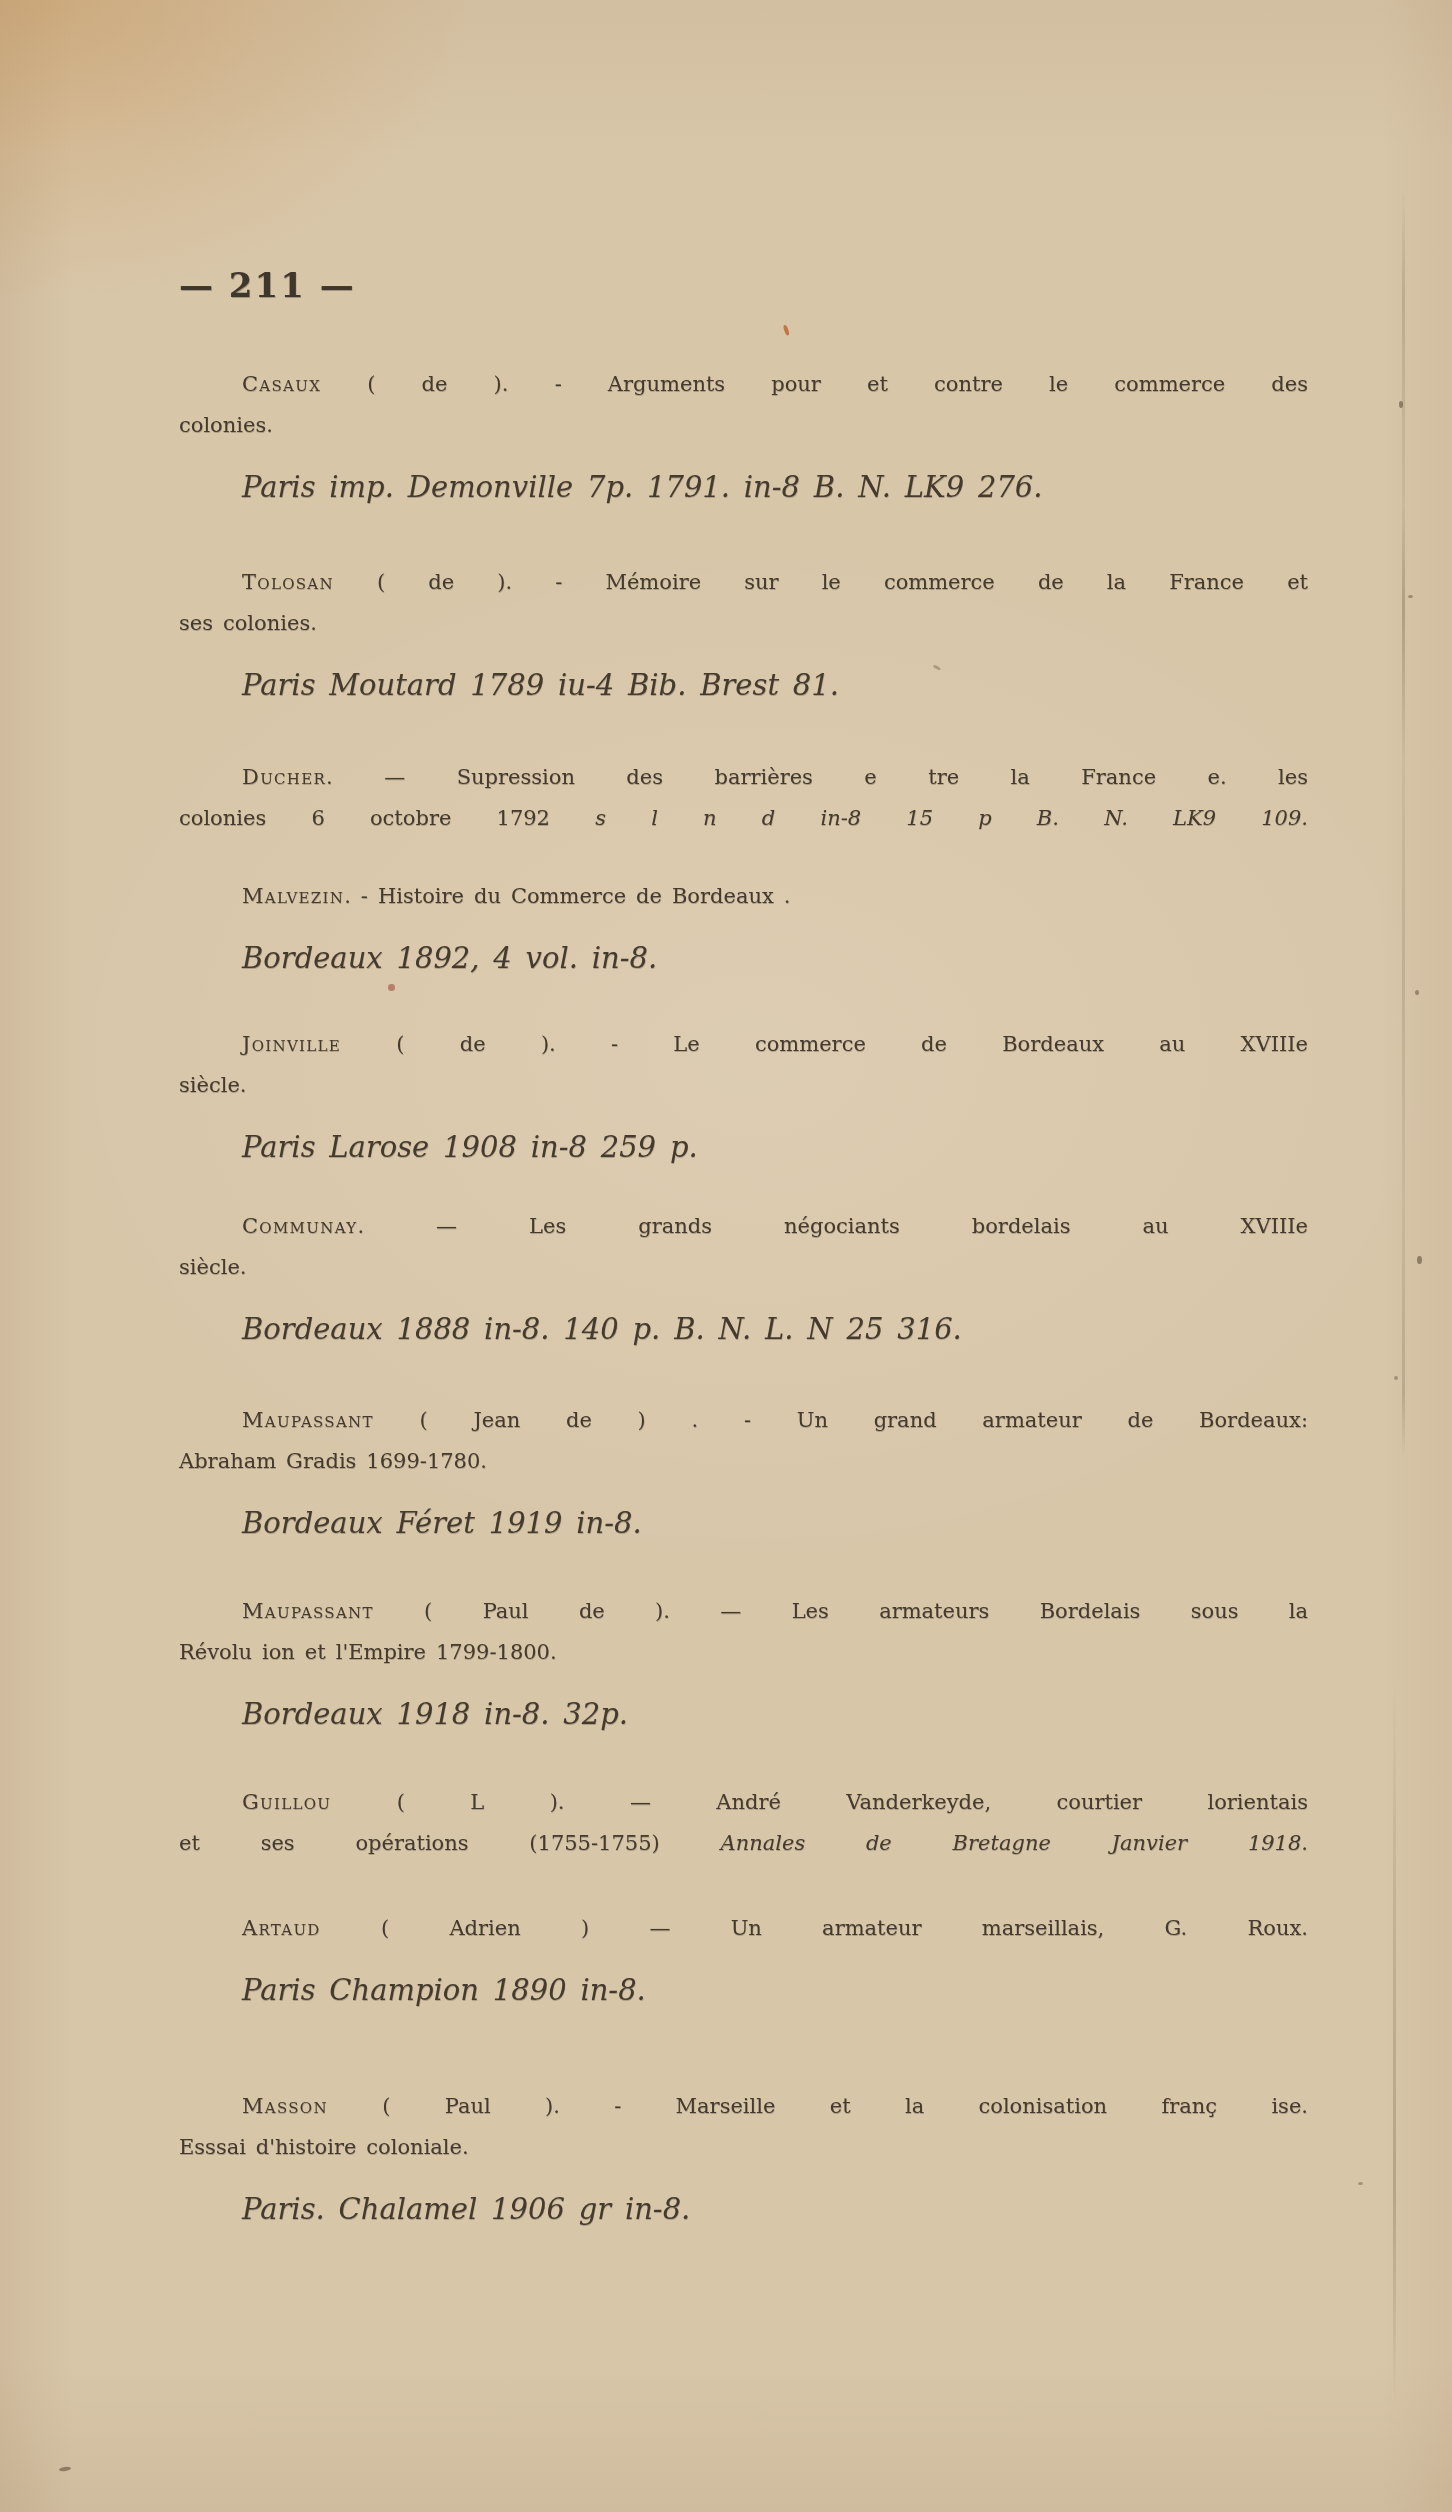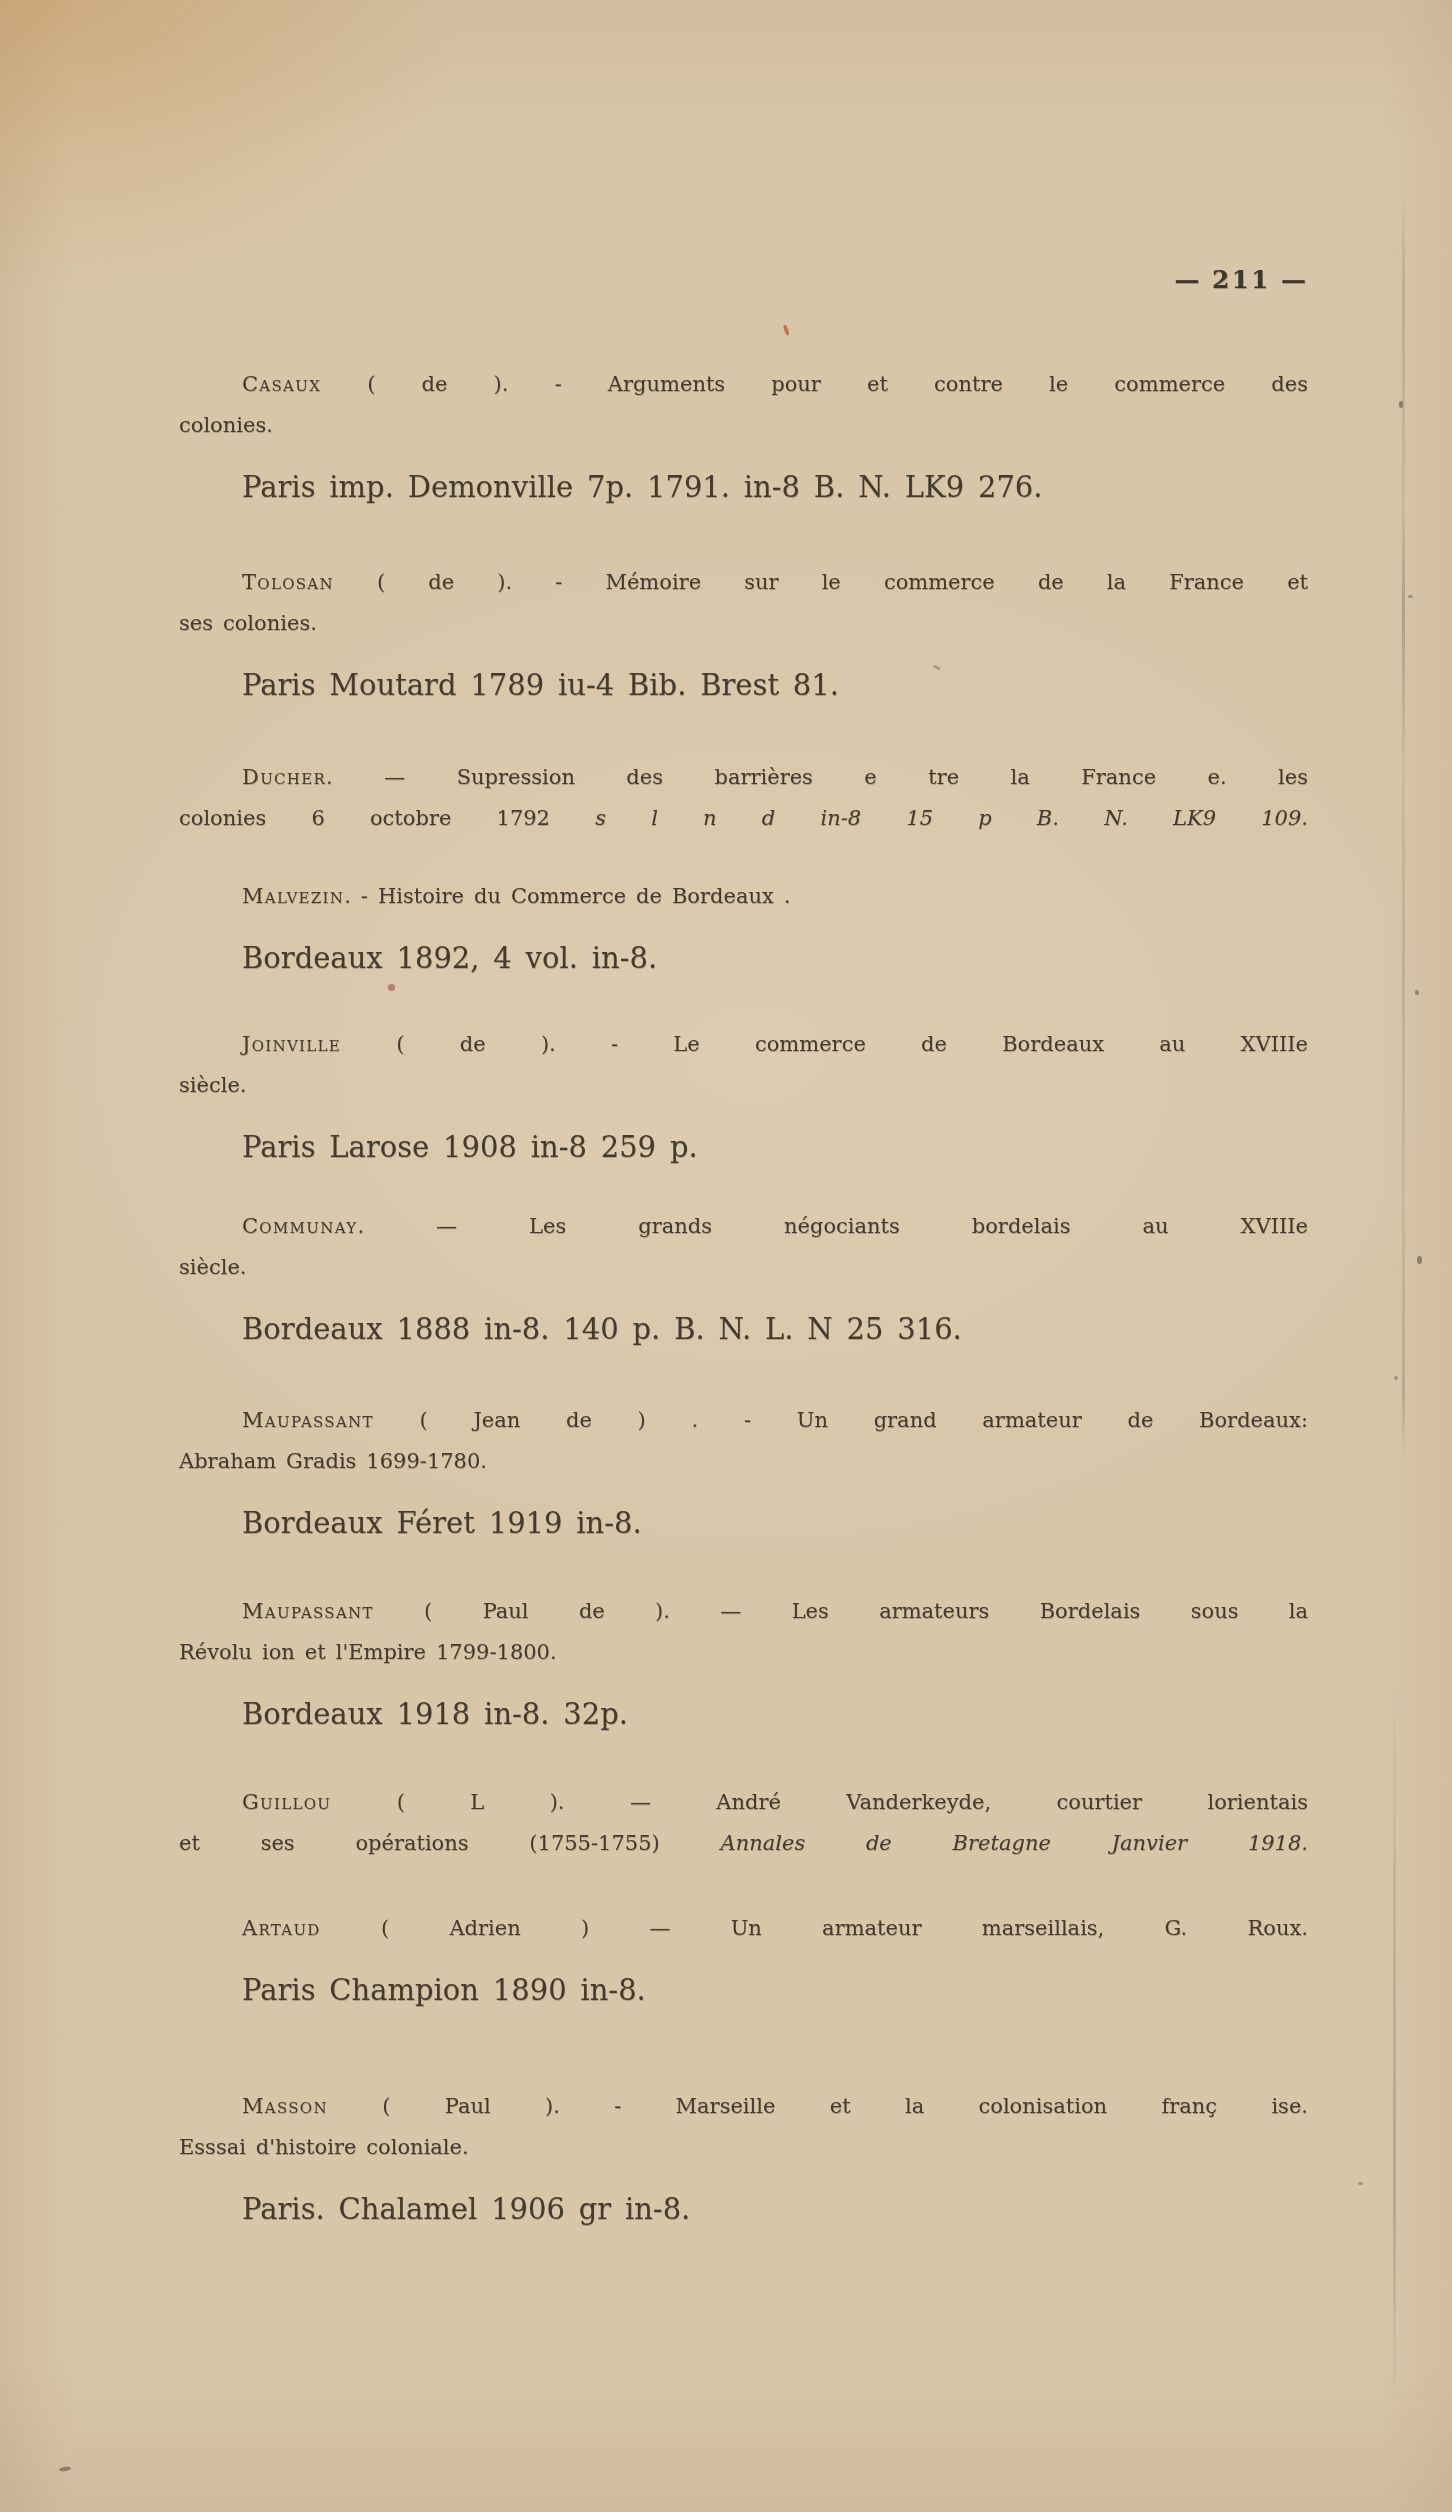--- a/index.html
+++ b/index.html
@@ -9,21 +9,21 @@
     color:#443b2e;
     background-color:#d8c6a9;
     background-image:
       radial-gradient(659px 461px at 3% 0%, rgba(197,140,74,.40), rgba(197,140,74,0) 65%),
       radial-gradient(989px 725px at 52% 42%, rgba(255,249,236,.12), rgba(0,0,0,0) 72%),
       linear-gradient(to right, rgba(150,118,78,.14), rgba(0,0,0,0) 5%, rgba(0,0,0,0) 95%, rgba(150,118,78,.10)),
       linear-gradient(to bottom, rgba(150,118,78,.10), rgba(0,0,0,0) 6%, rgba(0,0,0,0) 94%, rgba(140,110,75,.12));
   }
   .page-number{
     position:absolute;left:179px;top:265px;width:1129px;
-    text-align:right;font-size:25px;font-weight:bold;letter-spacing:2px;
+    text-align:left;font-size:34px;font-weight:bold;letter-spacing:2px;
     color:#3f372b;text-shadow:0.7px 0.7px 0 rgba(63,55,43,.35);
   }
   .entries{position:absolute;left:179px;top:364px;width:1129px;}
   .entry{margin:0;}
   .entry:nth-child(1){margin-bottom:54px;}
   .entry:nth-child(2){margin-bottom:51px;}
   .entry:nth-child(3){margin-bottom:37px;}
   .entry:nth-child(4){margin-bottom:45px;}
   .entry:nth-child(5){margin-bottom:38px;}
   .entry:nth-child(6){margin-bottom:50px;}
@@ -33,21 +33,21 @@
   .entry:nth-child(10){margin-bottom:75px;}
   .line{
     font-size:21px;line-height:41px;word-spacing:3.3px;
     text-shadow:0.4px 0.6px 0 rgba(68,59,46,.30);
   }
   .line.justify{text-align:justify;text-align-last:justify;}
   .line.indent{text-indent:63px;}
   .sc{font-variant:small-caps;letter-spacing:1.3px;}
   .it{font-style:italic;}
   .pub{
-    font-size:29px;line-height:41px;
+    font-style:italic;font-size:29px;line-height:41px;
     margin:21px 0 0 63px;word-spacing:4.6px;
     text-shadow:0.4px 0.6px 0 rgba(68,59,46,.30);
   }
   .crease{
     position:absolute;right:47px;top:191px;width:3.3px;height:1266px;
     background:linear-gradient(to bottom,
       rgba(110,92,62,0) 0%, rgba(110,92,62,.22) 8%, rgba(110,92,62,.10) 25%,
       rgba(90,75,50,.30) 33%, rgba(110,92,62,.08) 45%, rgba(110,92,62,.20) 62%,
       rgba(110,92,62,.10) 80%, rgba(110,92,62,.25) 95%, rgba(110,92,62,0) 100%);
     filter:blur(0.7px);

